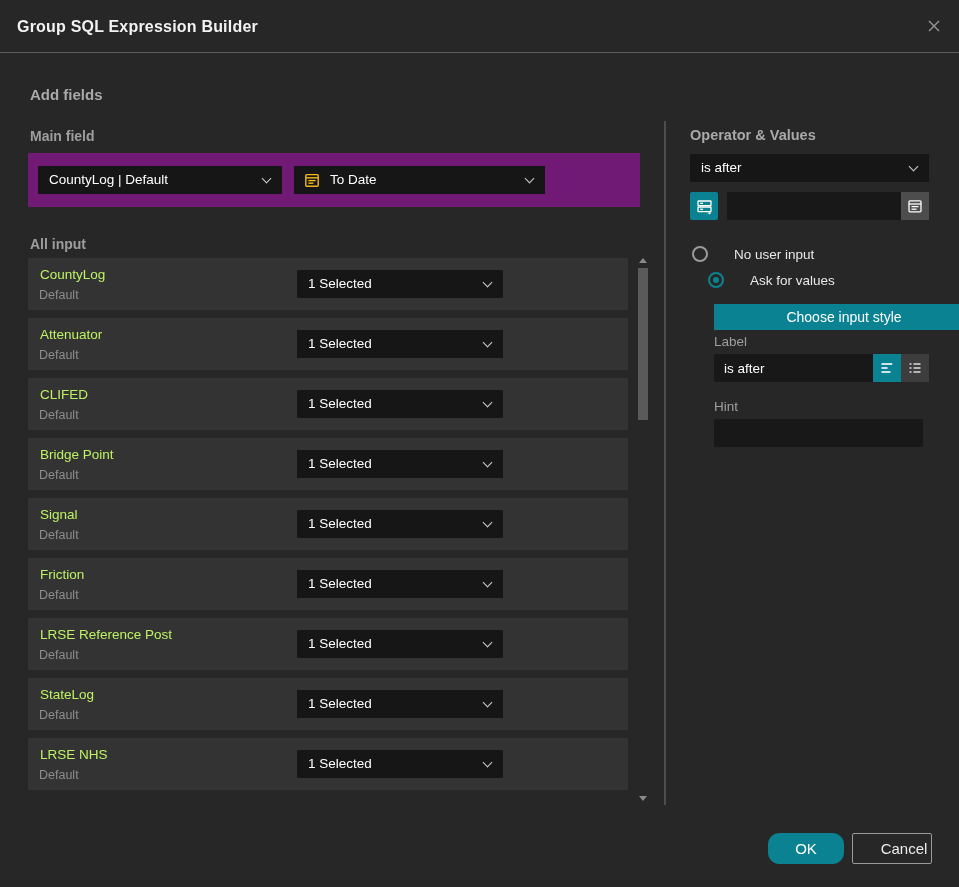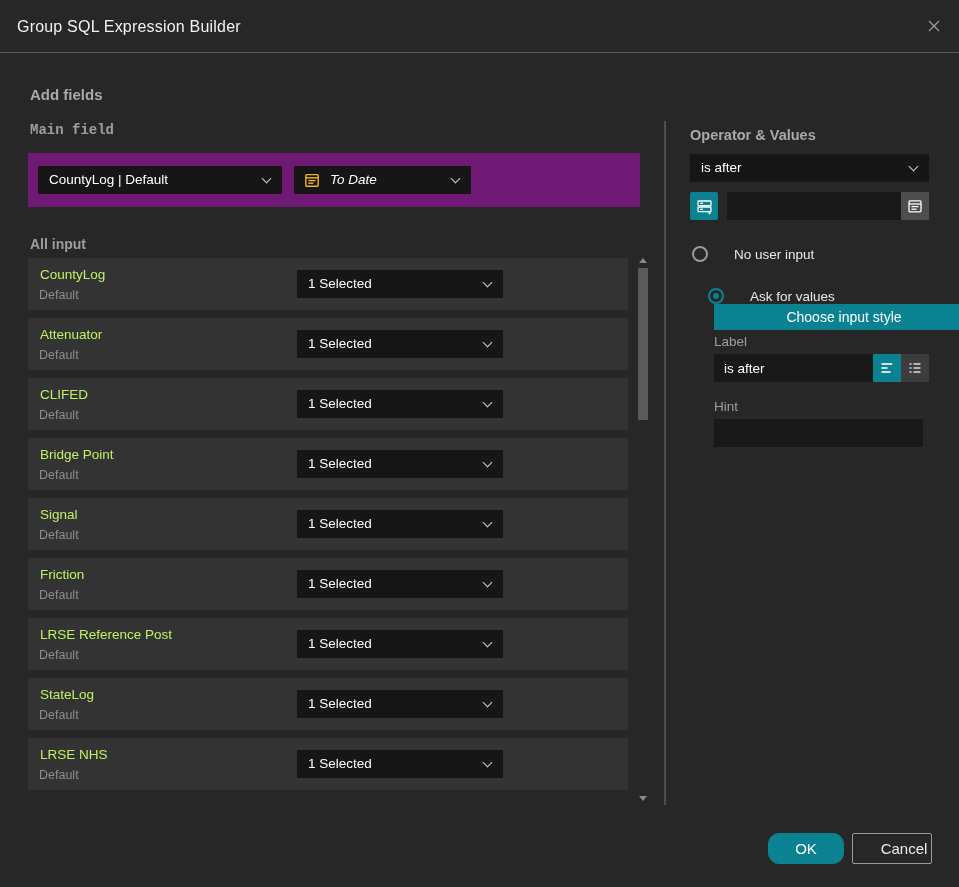--- a/index.html
+++ b/index.html
@@ -9,21 +9,21 @@
   .dialog {
     position:relative; width:959px; height:887px;
     background:#272727; color:#e6e6e6; overflow:hidden;
     outline:1px solid #141414;
   }
 
   
   .titlebar { position:absolute; top:0; left:0; width:959px; height:53px;
               border-bottom:1px solid #5c5c5c; }
   .title { position:absolute; left:17px; top:0; line-height:53px;
-           font-size:16px; font-weight:400; color:#f2f2f2; letter-spacing:.2px; }
+           font-size:16px; font-weight:700; color:#f2f2f2; letter-spacing:.2px; }
   .close-btn { position:absolute; right:13px; top:14px; width:24px; height:24px;
                display:flex; align-items:center; justify-content:center; cursor:pointer; }
 
   
   .h-addfields { position:absolute; left:30px; top:86px; font-size:15px;
                  font-weight:700; color:#a9a9a9; }
   .h-label { position:absolute; font-size:14px; font-weight:600; color:#9e9e9e; }
 
   
   .dd { position:absolute; height:28px; background:#161616; cursor:pointer; }
@@ -33,21 +33,21 @@
           border-right:1.5px solid #cfcfcf; border-bottom:1.5px solid #cfcfcf;
           transform:rotate(45deg); }
   .txt-input { position:absolute; height:28px; background:#181818; border:none;
                color:#ffffff; font-size:13.5px; font-family:"Liberation Sans",sans-serif;
                padding:0 10px; outline:none; }
 
   
   .main-field-box { position:absolute; left:28px; top:153px; width:612px; height:54px;
                     background:#701a75; }
   .mf-dd1 { left:10px; top:13px; width:244px; }
-  .mf-dd2 { left:266px; top:13px; width:177px;font-style:italic; }
+  .mf-dd2 { left:266px; top:13px; width:251px; }
   .mf-dd2 .dd-text { left:36px; }
   .dd-icon { position:absolute; left:10px; top:6px; width:16px; height:16px; }
 
   
   .rows { position:absolute; left:28px; top:258px; width:600px; }
   .row { position:relative; width:600px; height:52px; background:#333333; margin-bottom:8px; }
   .row-name { position:absolute; left:0; top:9px; font-size:13.5px; color:#bef264;margin-left:12px; }
   .row-sub  { position:absolute; left:11px; top:30px; font-size:12.5px; color:#8d8d8d; }
   .row-dd { left:269px; top:12px; width:206px; }
 
@@ -114,21 +114,21 @@
     <div class="close-btn">
       <svg width="16" height="16" viewBox="0 0 16 16">
         <line x1="3" y1="3" x2="13" y2="13" stroke="#9a9a9a" stroke-width="1.3"></line>
         <line x1="13" y1="3" x2="3" y2="13" stroke="#9a9a9a" stroke-width="1.3"></line>
       </svg>
     </div>
   </div>
 
   <div class="h-addfields">Add fields</div>
 
-  <div class="h-label" style="left:30px; top:122px;font-family:Liberation Mono, monospace;">Main field</div>
+  <div class="h-label" style="left:30px; top:128px;">Main field</div>
 
   <div class="main-field-box">
     <div class="dd mf-dd1">
       <span class="dd-text">CountyLog | Default</span>
       <span class="chev"></span>
     </div>
     <div class="dd mf-dd2">
       <svg class="dd-icon" viewBox="0 0 16 16" fill="none" stroke="var(--cal-yellow,#f3b61c)" stroke-width="1.4">
         <rect x="1.8" y="2.6" width="12.4" height="11.6" rx="1"></rect>
         <line x1="1.8" y1="5.8" x2="14.2" y2="5.8"></line>
@@ -252,21 +252,21 @@
       <line x1="4.5" y1="8.6" x2="11.5" y2="8.6"></line>
       <line x1="4.5" y1="11.2" x2="9.5" y2="11.2"></line>
     </svg>
   </div>
 
   <div class="radio-row" style="top:246px;">
     <span class="radio-circle"></span>
     <span class="radio-label">No user input</span>
   </div>
 
-  <div class="radio-row selected" style="top:288px;padding-left:16px;">
+  <div class="radio-row selected" style="top:272px;padding-left:16px;">
     <span class="radio-circle"></span>
     <span class="radio-label">Ask for values</span>
   </div>
 
   <button class="choose-btn">Choose input style</button>
 
   <div class="cap-label">Label</div>
   <input class="txt-input label-input" value="is after" style="">
 
   <div class="icon-btn btn-align">

